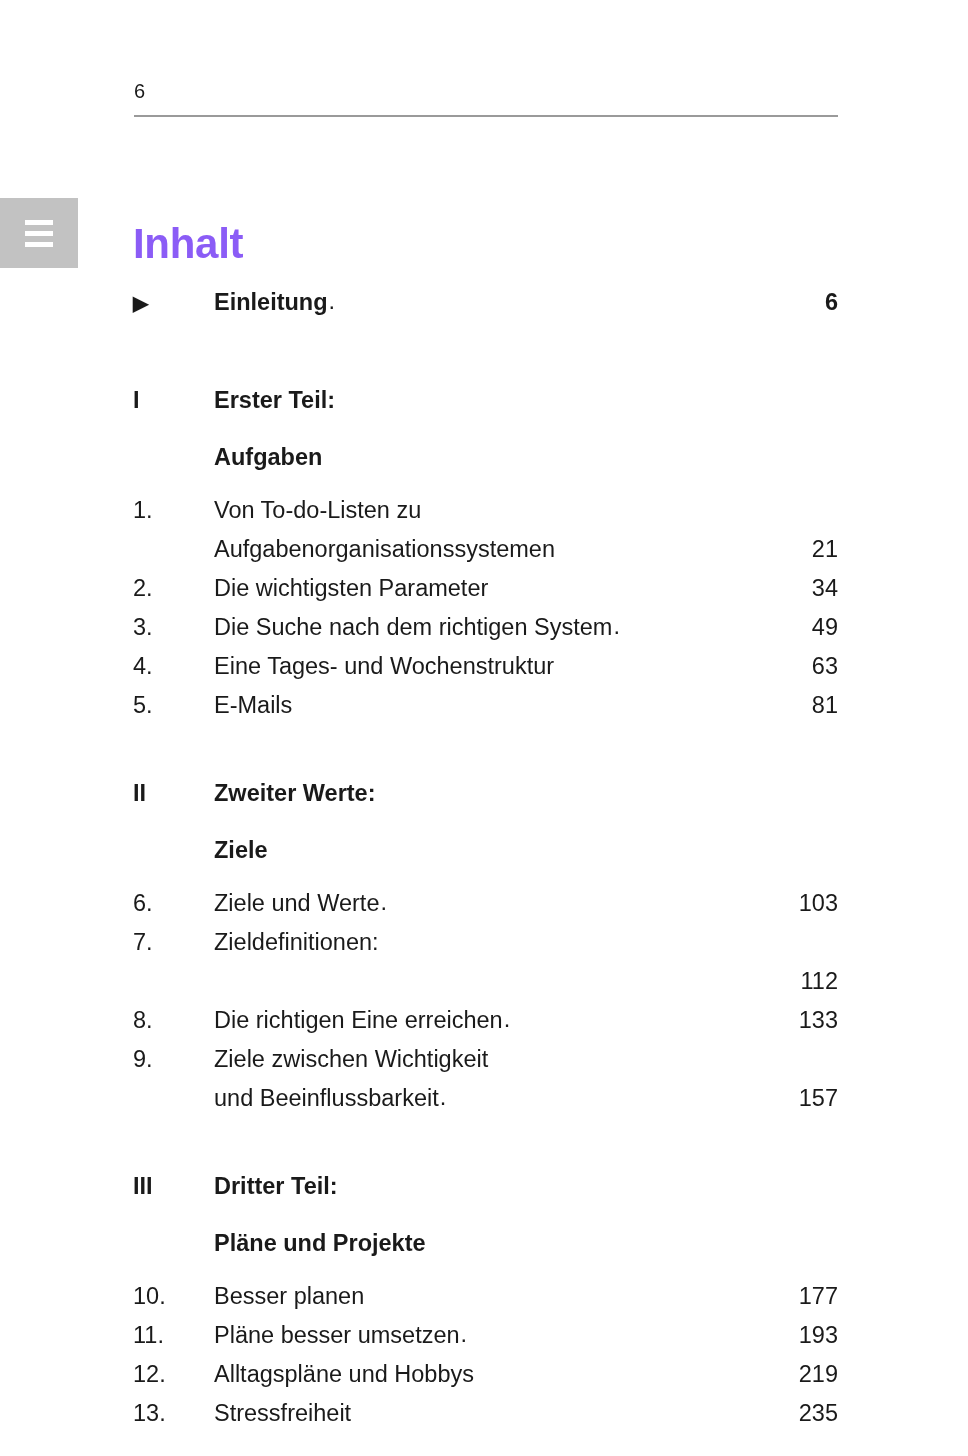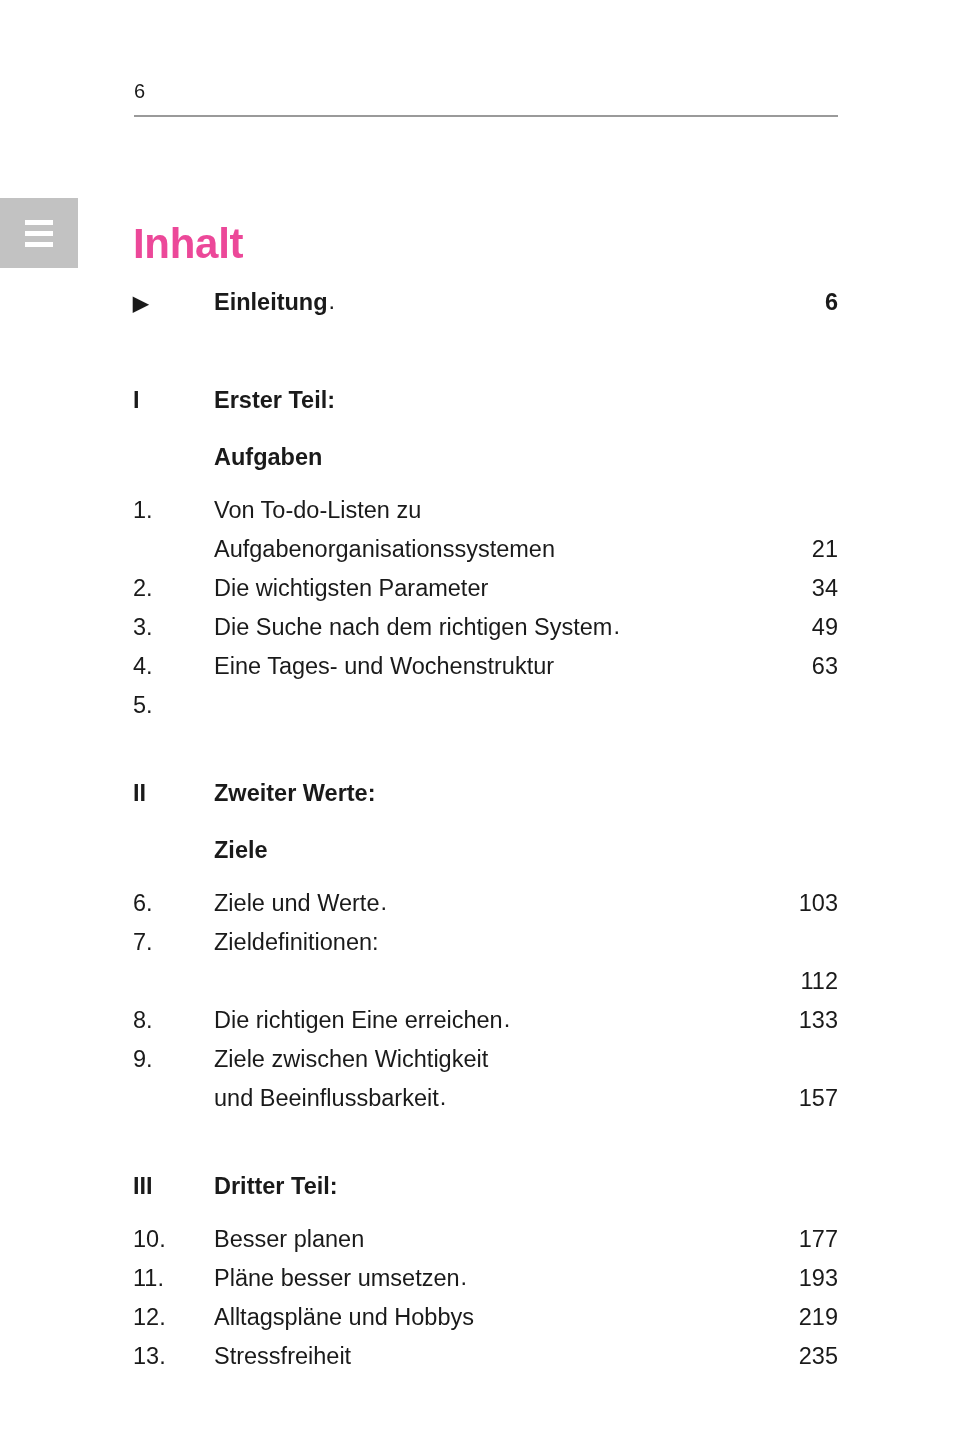--- a/index.html
+++ b/index.html
@@ -60,21 +60,21 @@
 
   
   .page-title {
     position: absolute;
     left: 133px;
     top: 190px;
     font-size: 42px;
     line-height: 52px;
     font-weight: bold;
     letter-spacing: -0.3px;
-    color: #ec4899;
+    color: #8b5cf6;
   }
 
   
   .toc {
     position: absolute;
     left: 133px;
     top: 283px;
     width: 705px;
   }
 
@@ -207,20 +207,25 @@
       <div class="toc-row">
         <span class="num">4.</span>
         <span class="body">
           <span class="label">Eine Tages- und Wochenstruktur</span>
           <span class="leader"></span>
           <span class="page">63</span>
         </span>
       </div>
       <div class="toc-row">
         <span class="num">5.</span>
+        <span class="body">
+          <span class="label">E-Mails</span>
+          <span class="leader"></span>
+          <span class="page">81</span>
+        </span>
       </div>
       <div class="gap-part"></div>
       <div class="toc-row part-head">
         <span class="num">II</span>
         <span class="body">
           <span class="label">Zweiter Werte:</span>
         </span>
       </div>
       <div class="toc-row part-head cont-row">
         <span class="num">II</span>
@@ -272,20 +277,26 @@
           <span class="page">157</span>
         </span>
       </div>
       <div class="gap-part"></div>
       <div class="toc-row part-head">
         <span class="num">III</span>
         <span class="body">
           <span class="label">Dritter Teil:</span>
         </span>
       </div>
+      <div class="toc-row part-head cont-row">
+        <span class="num">III</span>
+        <span class="body">
+          <span class="label">Pläne und Projekte</span>
+        </span>
+      </div>
       <div class="gap-chlist"></div>
       <div class="toc-row">
         <span class="num">10.</span>
         <span class="body">
           <span class="label">Besser planen</span>
           <span class="leader"></span>
           <span class="page">177</span>
         </span>
       </div>
       <div class="toc-row">

